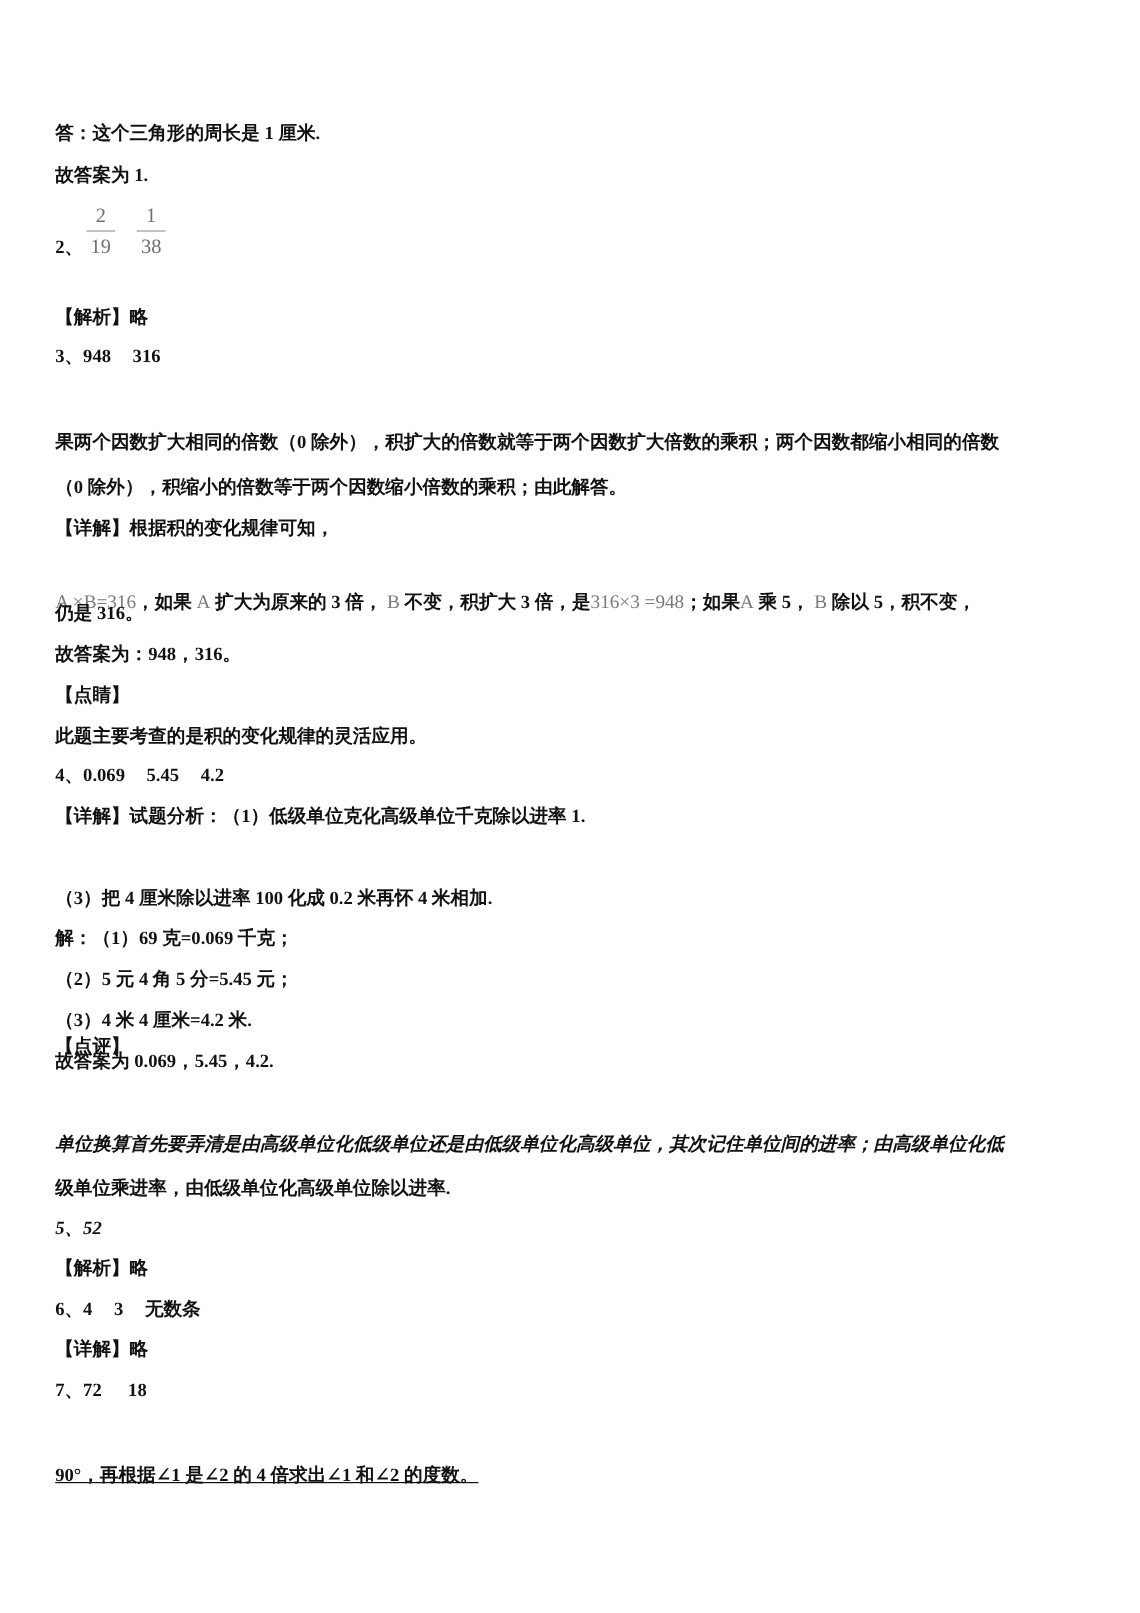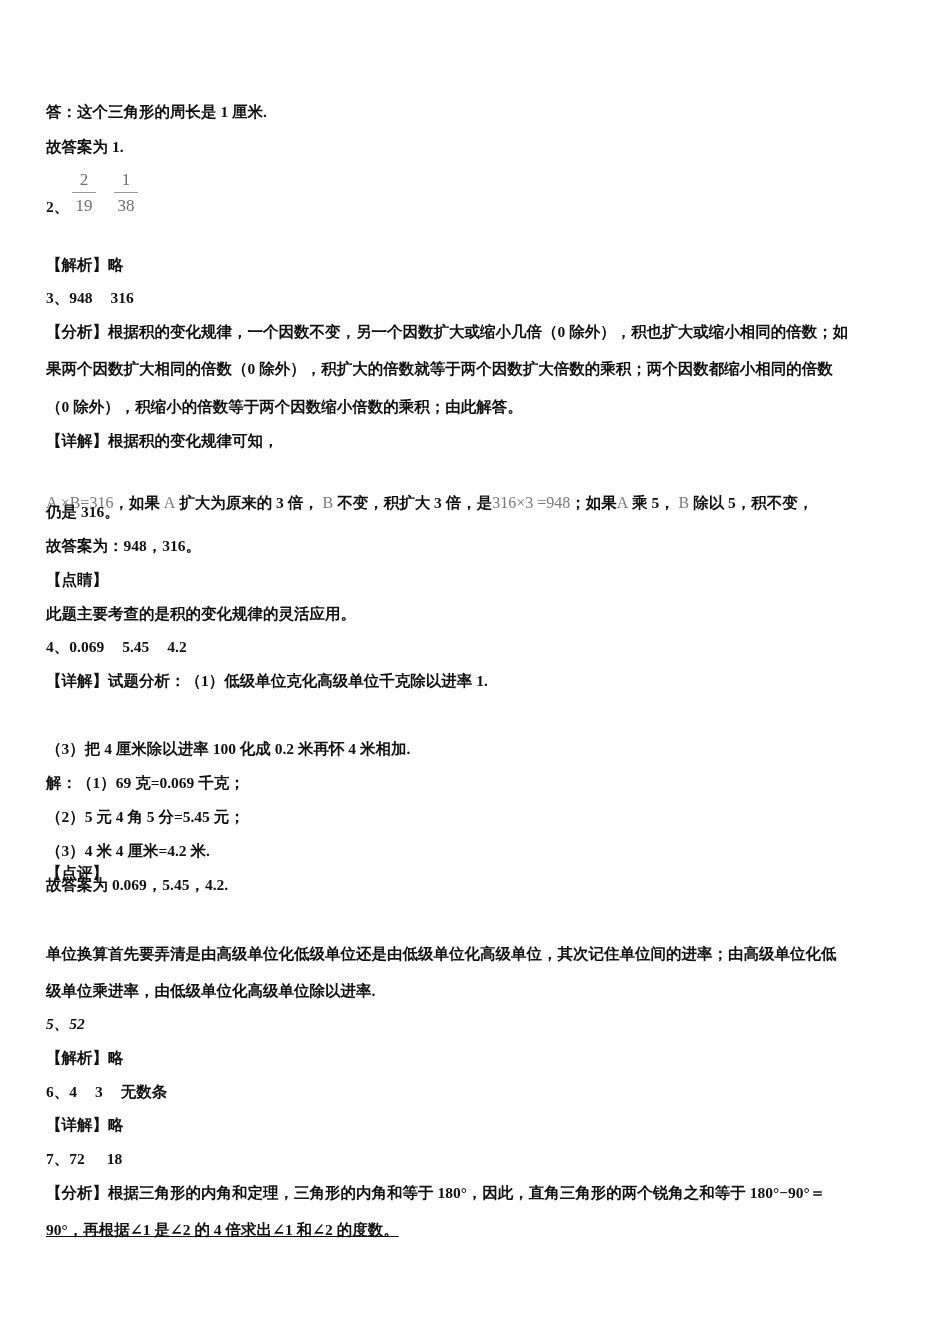--- a/index.html
+++ b/index.html
@@ -76,21 +76,20 @@
   <div class="frac" style="left:114px; top:170px;">
     <span class="num">1</span>
     <span class="den">38</span>
   </div>
 
   <div class="line" style="top:255px;">【解析】略</div>
 
   <div class="line" style="top:288px;">
     <span>3、948</span><span class="gap"></span><span>316</span>
   </div>
-  <div class="line" style="top:322px;">【分析】根据积的变化规律，一个因数不变，另一个因数扩大或缩小几倍（0 除外），积也扩大或缩小相同的倍数；如</div>
   <div class="line" style="top:359px;">果两个因数扩大相同的倍数（0 除外），积扩大的倍数就等于两个因数扩大倍数的乘积；两个因数都缩小相同的倍数</div>
   <div class="line" style="top:397px;">（0 除外），积缩小的倍数等于两个因数缩小倍数的乘积；由此解答。</div>
   <div class="line" style="top:431px;">【详解】根据积的变化规律可知，</div>
   <div class="line" style="top:464px;margin-top:29px;">
     <span class="math">A ×B=316</span><span>，如果</span>
     <span class="math">A</span>
     <span>扩大为原来的 3 倍，</span>
     <span class="math">B</span>
     <span>不变，积扩大 3 倍，是</span><span class="math">316×3 =948</span><span>；如果</span><span class="math">A</span>
     <span>乘 5，</span>
@@ -105,30 +104,29 @@
   <div class="line" style="top:637px;">
     <span>4、0.069</span><span class="gap"></span><span>5.45</span><span class="gap"></span><span>4.2</span>
   </div>
   <div class="line" style="top:671px;">【详解】试题分析：（1）低级单位克化高级单位千克除以进率 1.</div>
   <div class="line" style="top:739px;">（3）把 4 厘米除以进率 100 化成 0.2 米再怀 4 米相加.</div>
   <div class="line" style="top:773px;">解：（1）69 克=0.069 千克；</div>
   <div class="line" style="top:807px;">（2）5 元 4 角 5 分=5.45 元；</div>
   <div class="line" style="top:841px;">（3）4 米 4 厘米=4.2 米.</div>
   <div class="line" style="top:875px;">故答案为 0.069，5.45，4.2.</div>
   <div class="line" style="top:863px;">【点评】</div>
-  <div class="line" style="top:944px;">单位换算首先要弄清是由高级单位化低级单位还是由低级单位化高级单位，其次记住单位间的进率；由高级单位化低</div>
+  <div class="line" style="top:944px;font-style:italic;">单位换算首先要弄清是由高级单位化低级单位还是由低级单位化高级单位，其次记住单位间的进率；由高级单位化低</div>
   <div class="line" style="top:981px;">级单位乘进率，由低级单位化高级单位除以进率.</div>
 
   <div class="line" style="top:1014px;font-style:italic;">5、52</div>
   <div class="line" style="top:1048px;">【解析】略</div>
 
   <div class="line" style="top:1082px;">
     <span>6、4</span><span class="gap"></span><span>3</span><span class="gap"></span><span>无数条</span>
   </div>
   <div class="line" style="top:1115px;">【详解】略</div>
 
   <div class="line" style="top:1149px;">
     <span>7、72</span><span class="gap2"></span><span>18</span>
   </div>
-  <div class="line" style="top:1183px;">【分析】根据三角形的内角和定理，三角形的内角和等于 180°，因此，直角三角形的两个锐角之和等于 180°−90°＝</div>
   <div class="line" style="top:1220px;text-decoration:underline;">90°，再根据∠1 是∠2 的 4 倍求出∠1 和∠2 的度数。</div>
 
 </div>
 
 </body></html>

